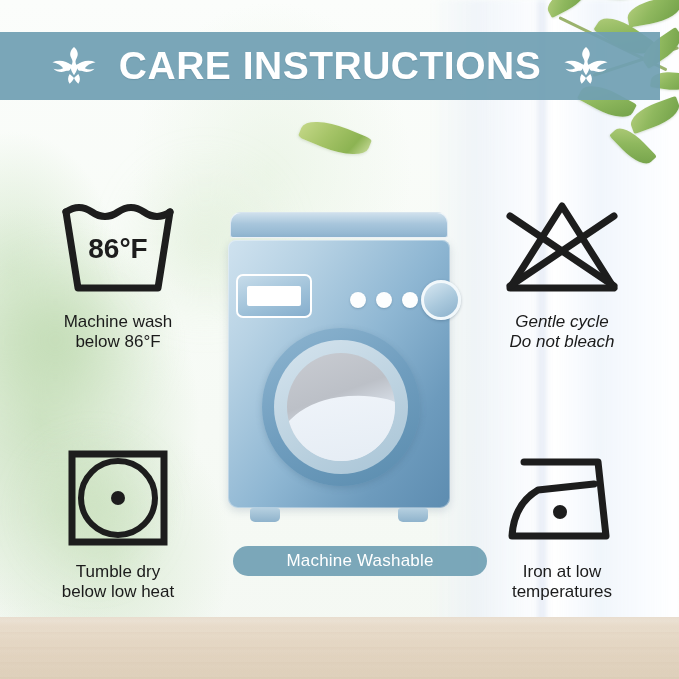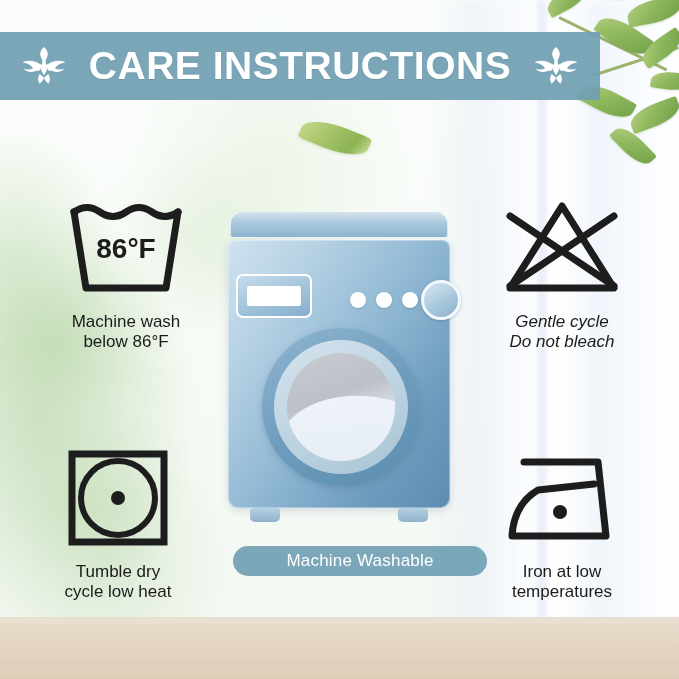--- a/index.html
+++ b/index.html
@@ -57,32 +57,32 @@
     background:linear-gradient(135deg,#b6cf7e 0%,#8fb85e 45%,#6f9e46 100%);
     box-shadow:0 1px 2px rgba(80,110,50,.18);}
   .branch{position:absolute;background:#9bb36d;border-radius:2px;transform-origin:left center;}
   .float-leaf{position:absolute;left:300px;top:125px;width:70px;height:26px;
     border-radius:62% 10% 62% 10%;
     background:linear-gradient(110deg,#c6d98a 0%,#a6c468 40%,#8cb352 75%,#cfe0a2 100%);
     transform:rotate(22deg);
     box-shadow:0 1px 3px rgba(90,120,60,.2);}
 
   
-  .banner{position:absolute;left:0;top:32px;width:600px;height:68px;
+  .banner{position:absolute;left:0;top:32px;width:660px;height:68px;
     background:rgba(112,159,179,.93);
     display:flex;align-items:center;justify-content:center;gap:18px;}
   .banner-title{color:#ffffff;font-size:39px;font-weight:bold;letter-spacing:.5px;
     white-space:nowrap;text-shadow:0 1px 1px rgba(40,80,100,.18);}
   .fdl{width:54px;height:40px;flex:none;}
 
   
   .cell{position:absolute;width:220px;text-align:center;}
   .cell .sym{height:112px;display:flex;align-items:center;justify-content:center;}
   .cell .cap{font-size:17px;line-height:1.16;color:#1b1b1b;margin-top:8px;white-space:pre-line;}
-  #cell-wash{left:16px;top:192px;}
+  #cell-wash{left:8px;top:192px;}
   #cell-bleach{left:452px;top:192px;font-style:italic;}
   #cell-dry{left:8px;top:442px;}
   #cell-iron{left:452px;top:442px;}
 
   
   .machine{position:absolute;left:228px;top:212px;width:222px;height:322px;}
   .m-top{position:absolute;left:2px;top:0;width:218px;height:26px;border-radius:11px 11px 3px 3px;
     background:linear-gradient(180deg,#cfe0ec 0%,#a8c6dc 45%,#8fb4cf 100%);
     border:1px solid rgba(255,255,255,.65);box-sizing:border-box;}
   .m-body{position:absolute;left:0;top:28px;width:222px;height:268px;border-radius:8px 8px 10px 10px;
@@ -201,21 +201,21 @@
 
   <div class="cell" id="cell-dry">
     <div class="sym">
       <svg width="112" height="104" viewBox="0 0 112 104">
         <rect x="10" y="8" width="92" height="88" fill="none" stroke="#1d1d1d" stroke-width="7"></rect>
         <circle cx="56" cy="52" r="37" fill="none" stroke="#1d1d1d" stroke-width="6"></circle>
         <circle cx="56" cy="52" r="7" fill="#1d1d1d"></circle>
       </svg>
     </div>
     <div class="cap">Tumble dry
-cycle low heat</div>
+below low heat</div>
   </div>
 
   <div class="cell" id="cell-iron">
     <div class="sym">
       <svg width="128" height="104" viewBox="0 0 128 104">
         <path d="M26 16 L100 16 L108 90 L14 90 Q16 58 40 44 L96 38" fill="none" stroke="#1d1d1d" stroke-width="7" stroke-linejoin="round" stroke-linecap="round"></path>
         <circle cx="62" cy="66" r="7" fill="#1d1d1d"></circle>
       </svg>
     </div>
     <div class="cap">Iron at low

